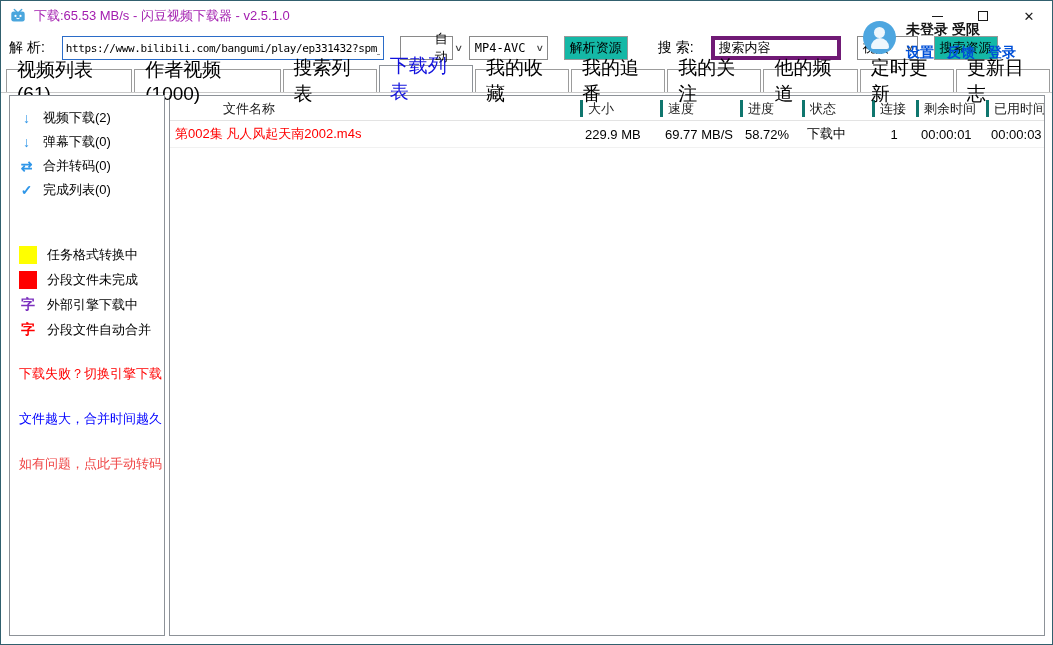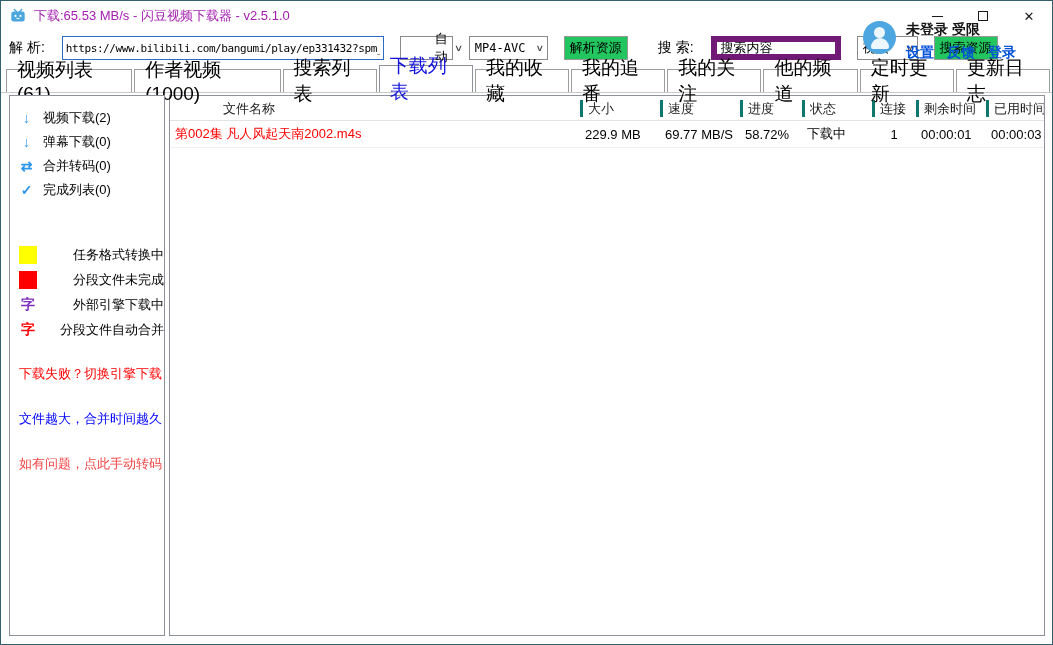--- a/index.html
+++ b/index.html
@@ -19,48 +19,48 @@
   .glyph-max { width: 10px; height: 10px; border: 1px solid #1a1a1a; }
   .glyph-close { font-size: 13px; color: #1a1a1a; line-height: 1; }
   
   .toolbar { height: 34px; display: flex; align-items: center; padding-left: 8px; gap: 16px; flex: none; font-size: 14px; color: #000; }
   .toolbar .lbl { white-space: pre; margin-right: 1px; }
   .url-input {
     width: 322px; height: 24px; border: 1px solid #2b6cc8; padding: 2px 3px;
     font-family: "DejaVu Sans Mono", monospace; font-size: 11px; letter-spacing: -0.4px;
     color: #000; outline: none;
   }
-  .search-input { width: 130px; height: 24px; border: 6px solid #701a75; padding: 2px 4px; font-size: 13px; color:#000; outline:none; font-family:"Liberation Sans",sans-serif; }
+  .search-input { width: 130px; height: 24px; border: 4px solid #701a75; padding: 2px 4px; font-size: 13px; color:#000; outline:none; font-family:"Liberation Sans",sans-serif; }
   .select { height: 24px; border: 1px solid #8a8a8a; background: #fff; display: flex; align-items: center; padding: 0 5px; font-size: 13px; cursor: default; }
   .select .chev { margin-left: auto; font-size: 9px; color: #404040; transform: scaleX(1.4); padding-left: 6px; }
   .sel-mode { width: 53px; padding-left: 34px; }
   .sel-format { width: 79px; font-family: "DejaVu Sans Mono", monospace; font-size: 12px; }
   .sel-type { width: 61px; }
-  .btn { height: 24px; border: 1px solid #999; background: #22c55e; padding: 0 5px; font-size: 13px; display: flex; align-items: center; cursor: default; }
+  .btn { height: 24px; border: 1px solid #999; background: #14b8a6; padding: 0 5px; font-size: 13px; display: flex; align-items: center; cursor: default; }
   .gap-l { margin-left: 14px; }
   
   .account { position: absolute; top: 20px; right: 36px; display: flex; gap: 10px; align-items: flex-start; z-index: 5; }
   .avatar { width: 33px; height: 33px; border-radius: 50%; background: #4da6e0; position: relative; overflow: hidden; cursor: pointer; flex: none; }
   .avatar .head { position: absolute; top: 6px; left: 50%; margin-left: -5.5px; width: 11px; height: 11px; border-radius: 50%; background: #eef7fd; }
   .avatar .torso { position: absolute; bottom: 5px; left: 50%; margin-left: -9px; width: 18px; height: 11px; border-radius: 9px 9px 2px 2px; background: #eef7fd; }
   .acct-status { font-size: 14px; font-weight: bold; color: #151515; white-space: pre; }
   .acct-links { margin-top: 5px; display: flex; gap: 13px; }
   .acct-links span { font-size: 14px; font-weight: bold; color: #0050d8; cursor: pointer; }
   
   .tabbar { height: 28px; display: flex; align-items: flex-end; padding-left: 5px; border-bottom: 1px solid #c9c9c9; flex: none; }
   .tab { height: 23px; padding: 0 10px; margin-right: 2px; border: 1px solid #9c9c9c; border-bottom: none; background: #fff; font-size: 19px; display: flex; align-items: center; color: #000; cursor: pointer; position: relative; }
   .tab.active { height: 27px; color: #1111dd; z-index: 2; border-color: #8d9298; }
   
   .content { flex: 1; display: flex; gap: 4px; padding: 2px 7px 8px 8px; background: #fff; min-height: 0; }
   .panel { border: 1px solid #8d9298; background: #fff; }
   .sidebar { width: 156px; flex: none; padding-top: 10px; font-size: 13px; position: relative; }
   .nav-item { height: 24px; display: flex; align-items: center; gap: 9px; padding-left: 9px; cursor: pointer; color: #000; }
   .nav-icon { width: 15px; text-align: center; color: #2f96e8; font-weight: bold; font-size: 14px; }
   .legend { margin-top: 43px; }
-  .legend-item { display: flex; align-items: center; gap: 0; margin: 0 0 6px 9px; height: 19px; justify-content: space-between; }
+  .legend-item { display: flex; align-items: center; gap: 10px; margin: 0 0 6px 9px; height: 19px; }
   .swatch { width: 18px; height: 18px; flex: none; }
   .legend-glyph { width: 18px; text-align: center; font-weight: bold; font-size: 14px; flex: none; }
   .notes { margin-left: 9px; margin-top: 26px; }
   .note { font-size: 13px; margin-bottom: 27px; white-space: nowrap; }
   
   .main { flex: 1; overflow: hidden; display: flex; flex-direction: column; }
   .tgrid { display: grid; grid-template-columns: minmax(0,1fr) 80px 80px 62px 70px 44px 70px 58px; align-items: center; }
   .thead { height: 25px; border-bottom: 1px solid #e3e3e3; font-size: 13px; color: #1c1c1c; flex: none; }
   .thead .cell { padding-left: 5px; border-left: 3px solid #0f766e; height: 17px; line-height: 17px; white-space: nowrap; overflow: hidden; cursor: default; }
   .thead .cell:first-child { border-left: none; margin-left: 48px; }

